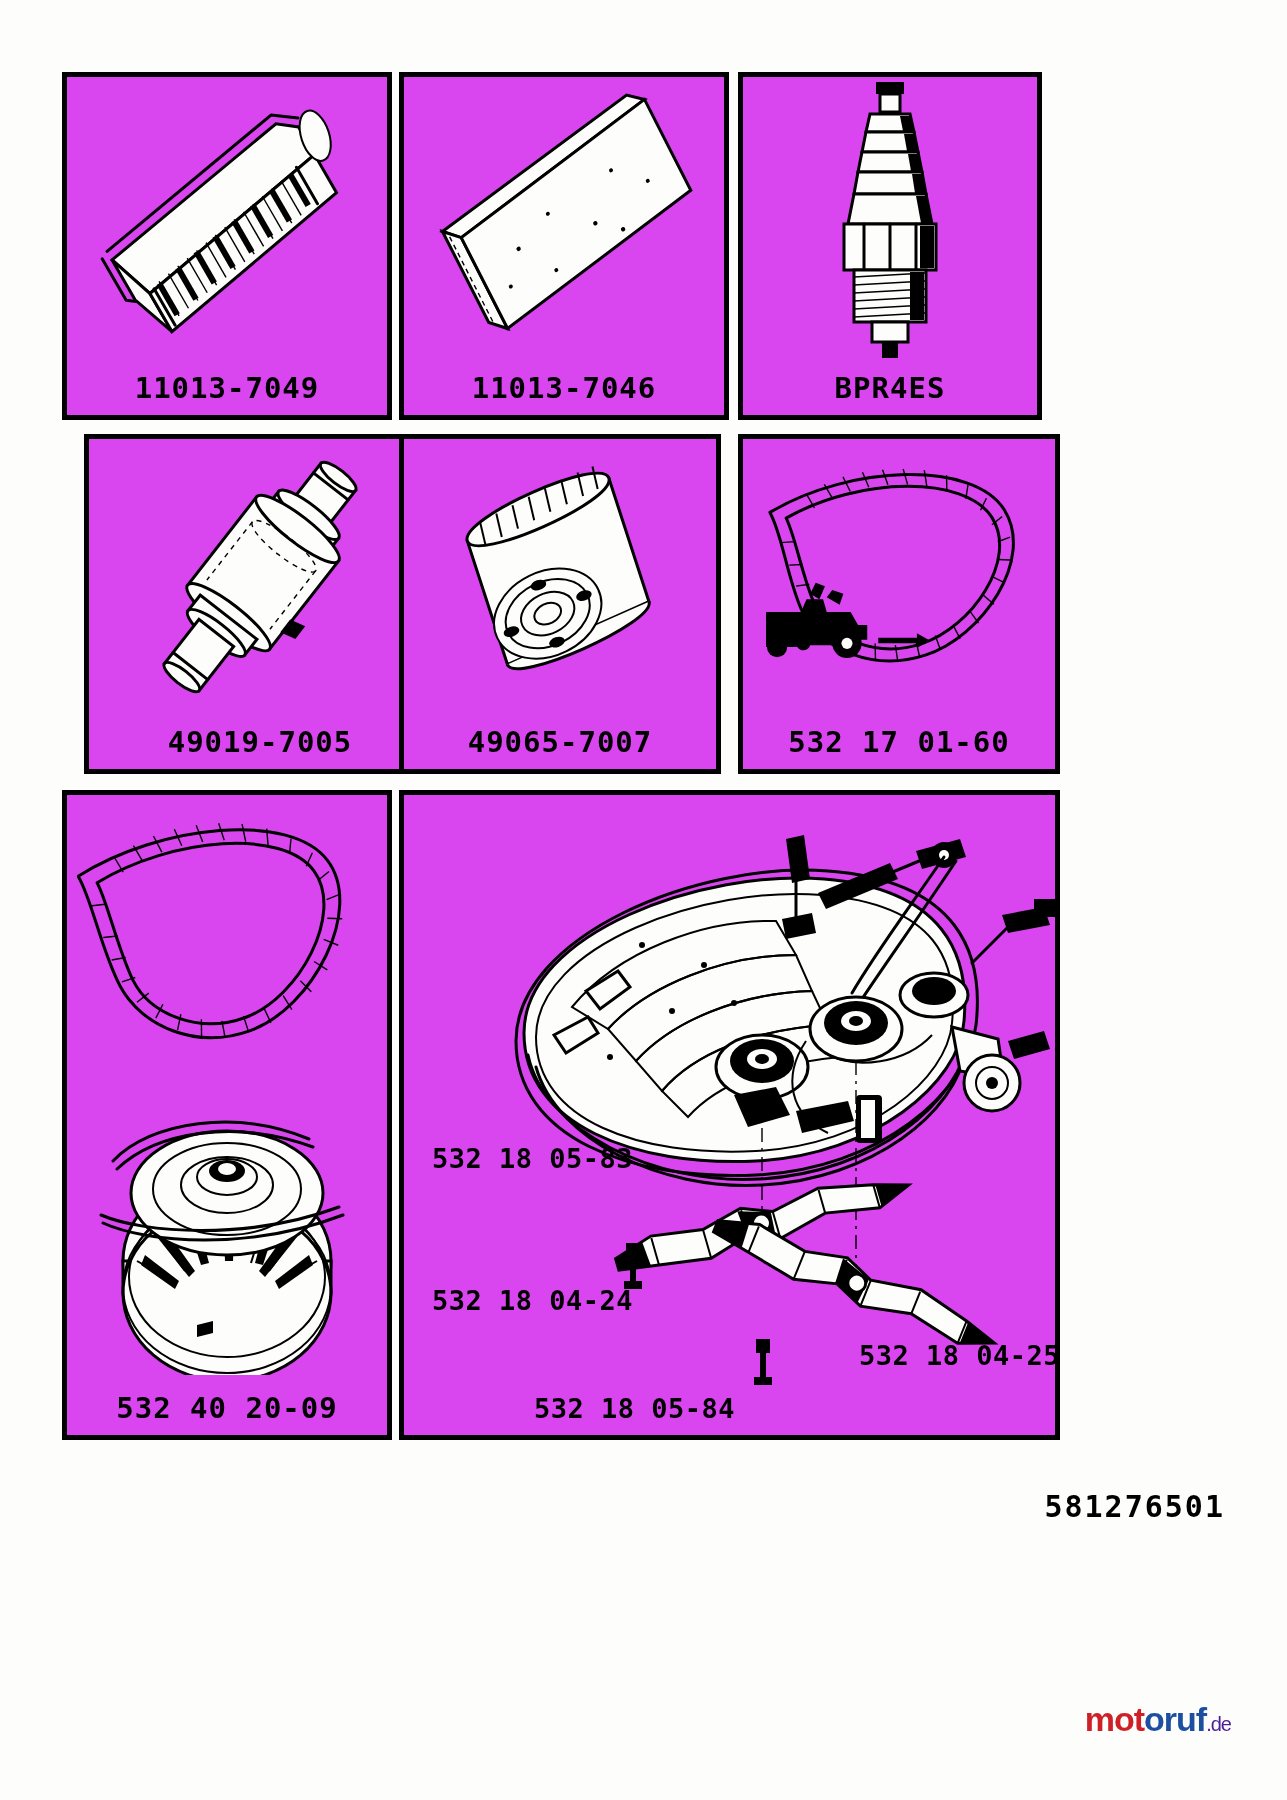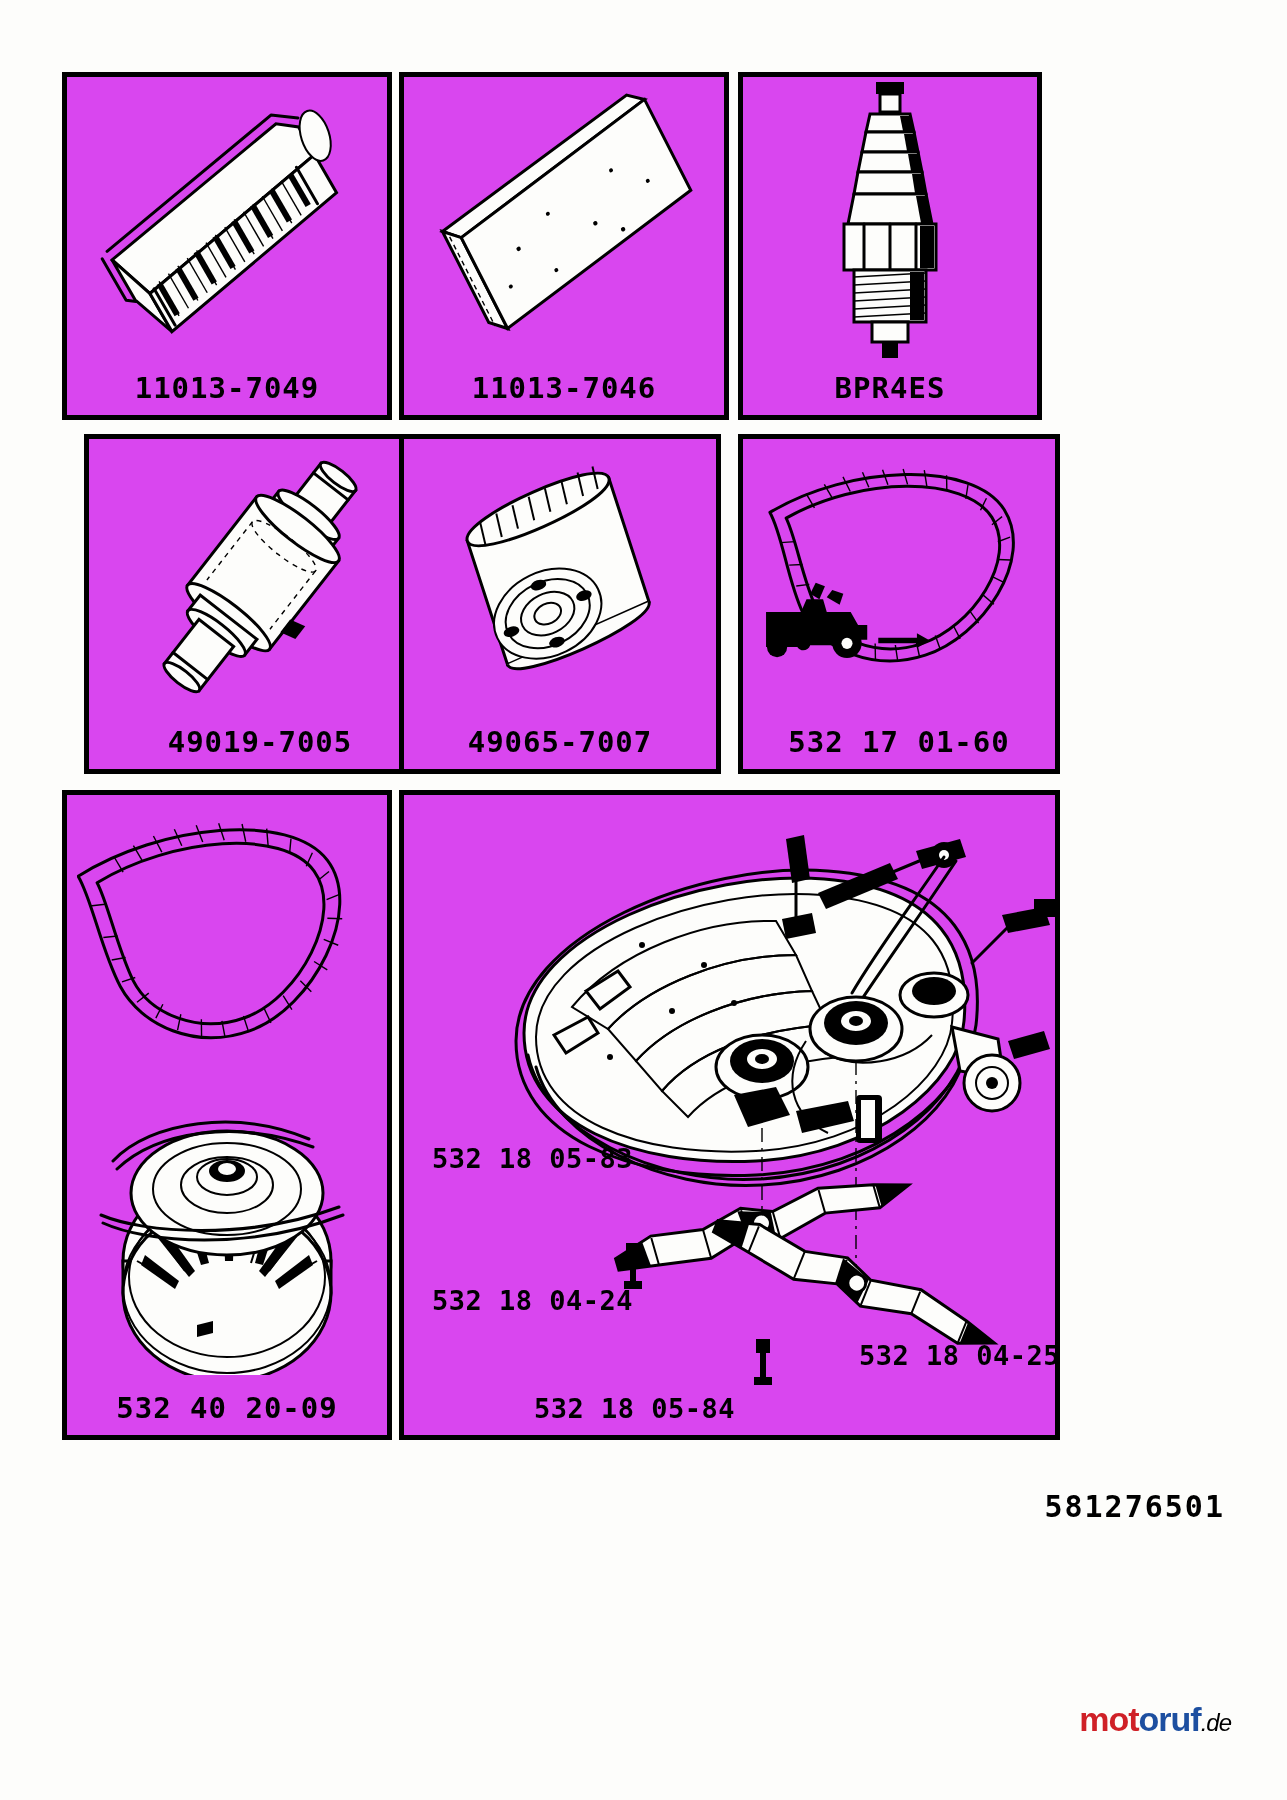--- a/index.html
+++ b/index.html
@@ -78,21 +78,21 @@
   #watermark{
     position:absolute;right:56px;top:1700px;
     font-family:"Liberation Sans",sans-serif;
     font-size:34px;
     font-weight:bold;
     letter-spacing:-1px;
     white-space:nowrap;
   }
   #watermark .m1{color:#cf2027;}
   #watermark .m2{color:#1d4fa0;}
-  #watermark .m3{color:#000000;font-size:24px;font-weight:normal;font-style:italic;}
+  #watermark .m3{color:#4c1d95;font-size:20px;font-weight:normal;}
 
   svg{display:block;}
   .ln{fill:none;stroke:#000;stroke-width:3;stroke-linejoin:round;stroke-linecap:round;}
   .ln2{fill:none;stroke:#000;stroke-width:2;}
   .lnt{fill:none;stroke:#000;stroke-width:1.4;}
   .fl{fill:#000;stroke:none;}
   .wh{fill:#fdfdfb;stroke:#000;stroke-width:3;}
   .wh2{fill:#fdfdfb;stroke:#000;stroke-width:2;}
 </style>
 </head>

